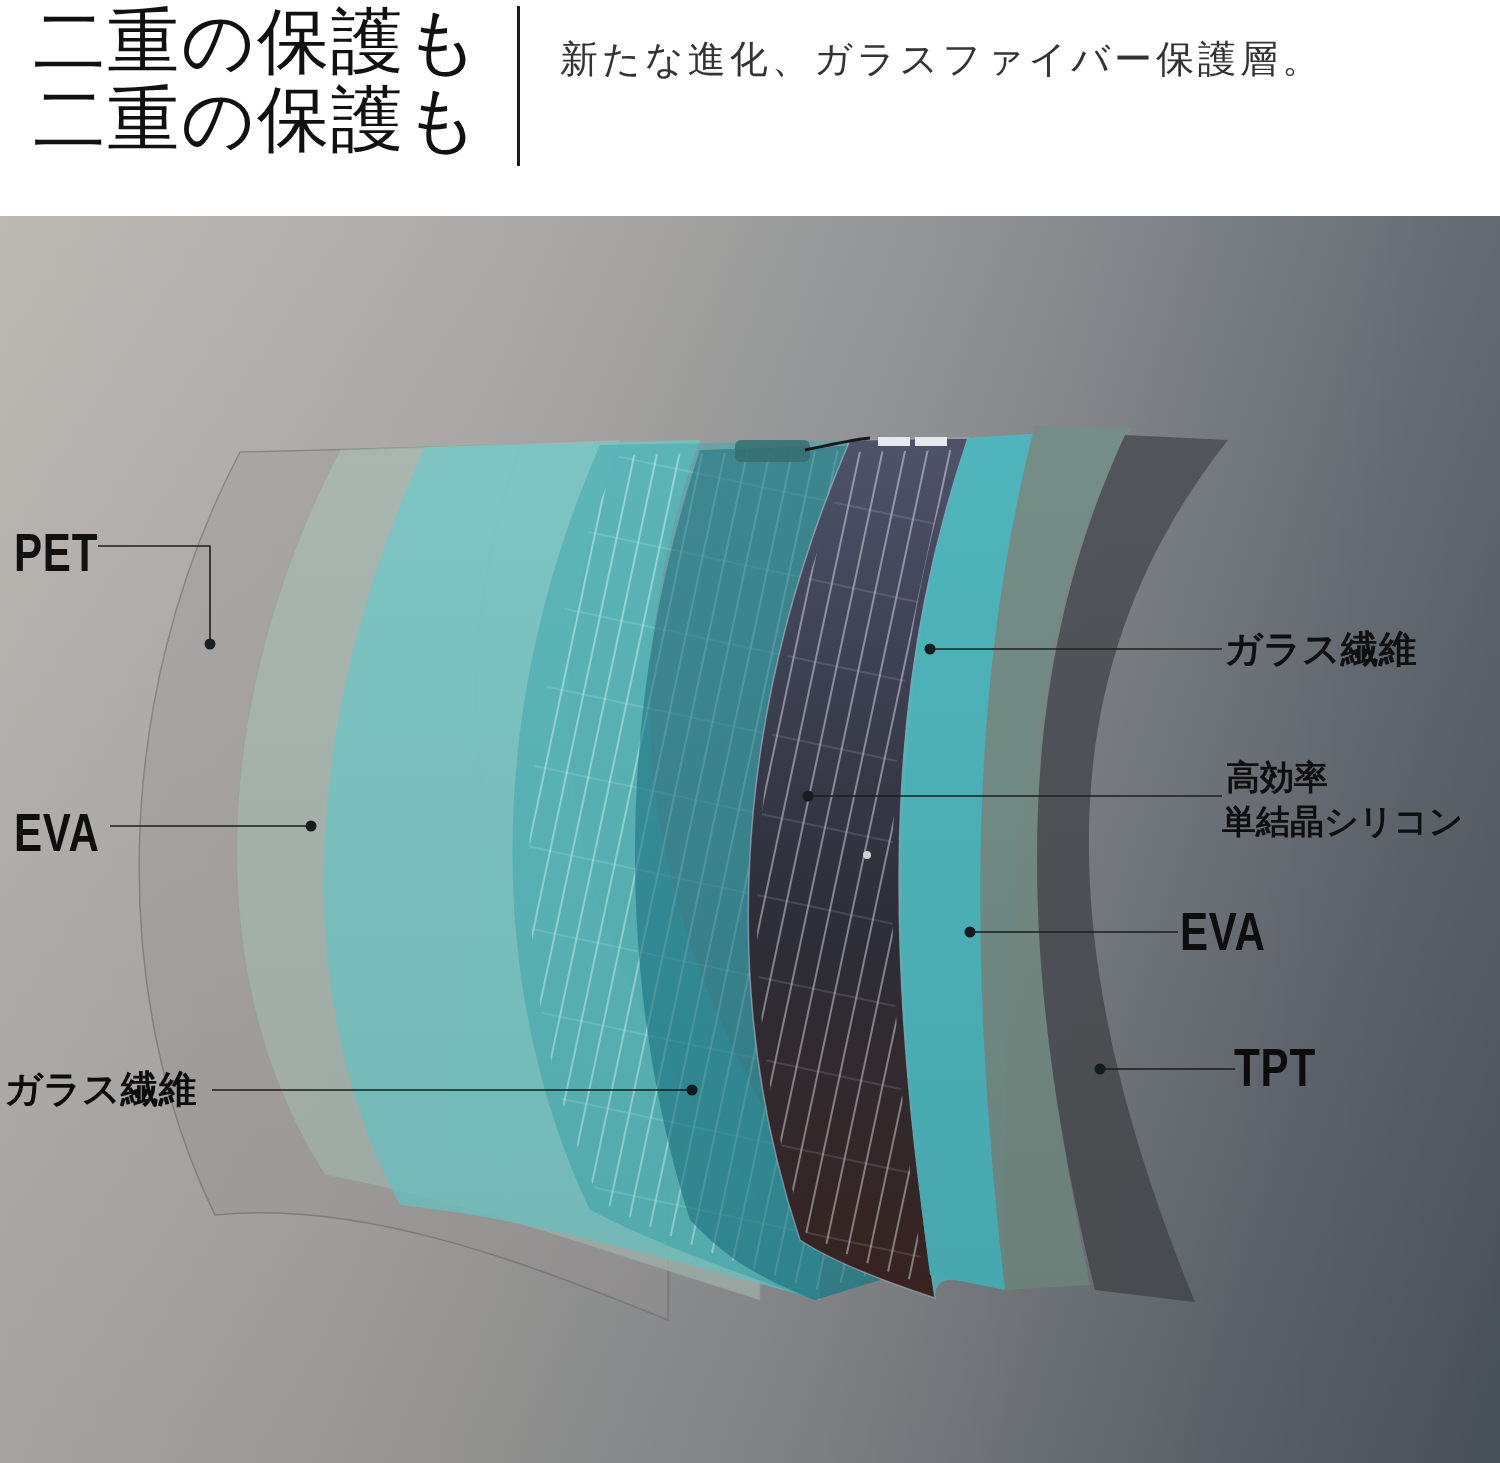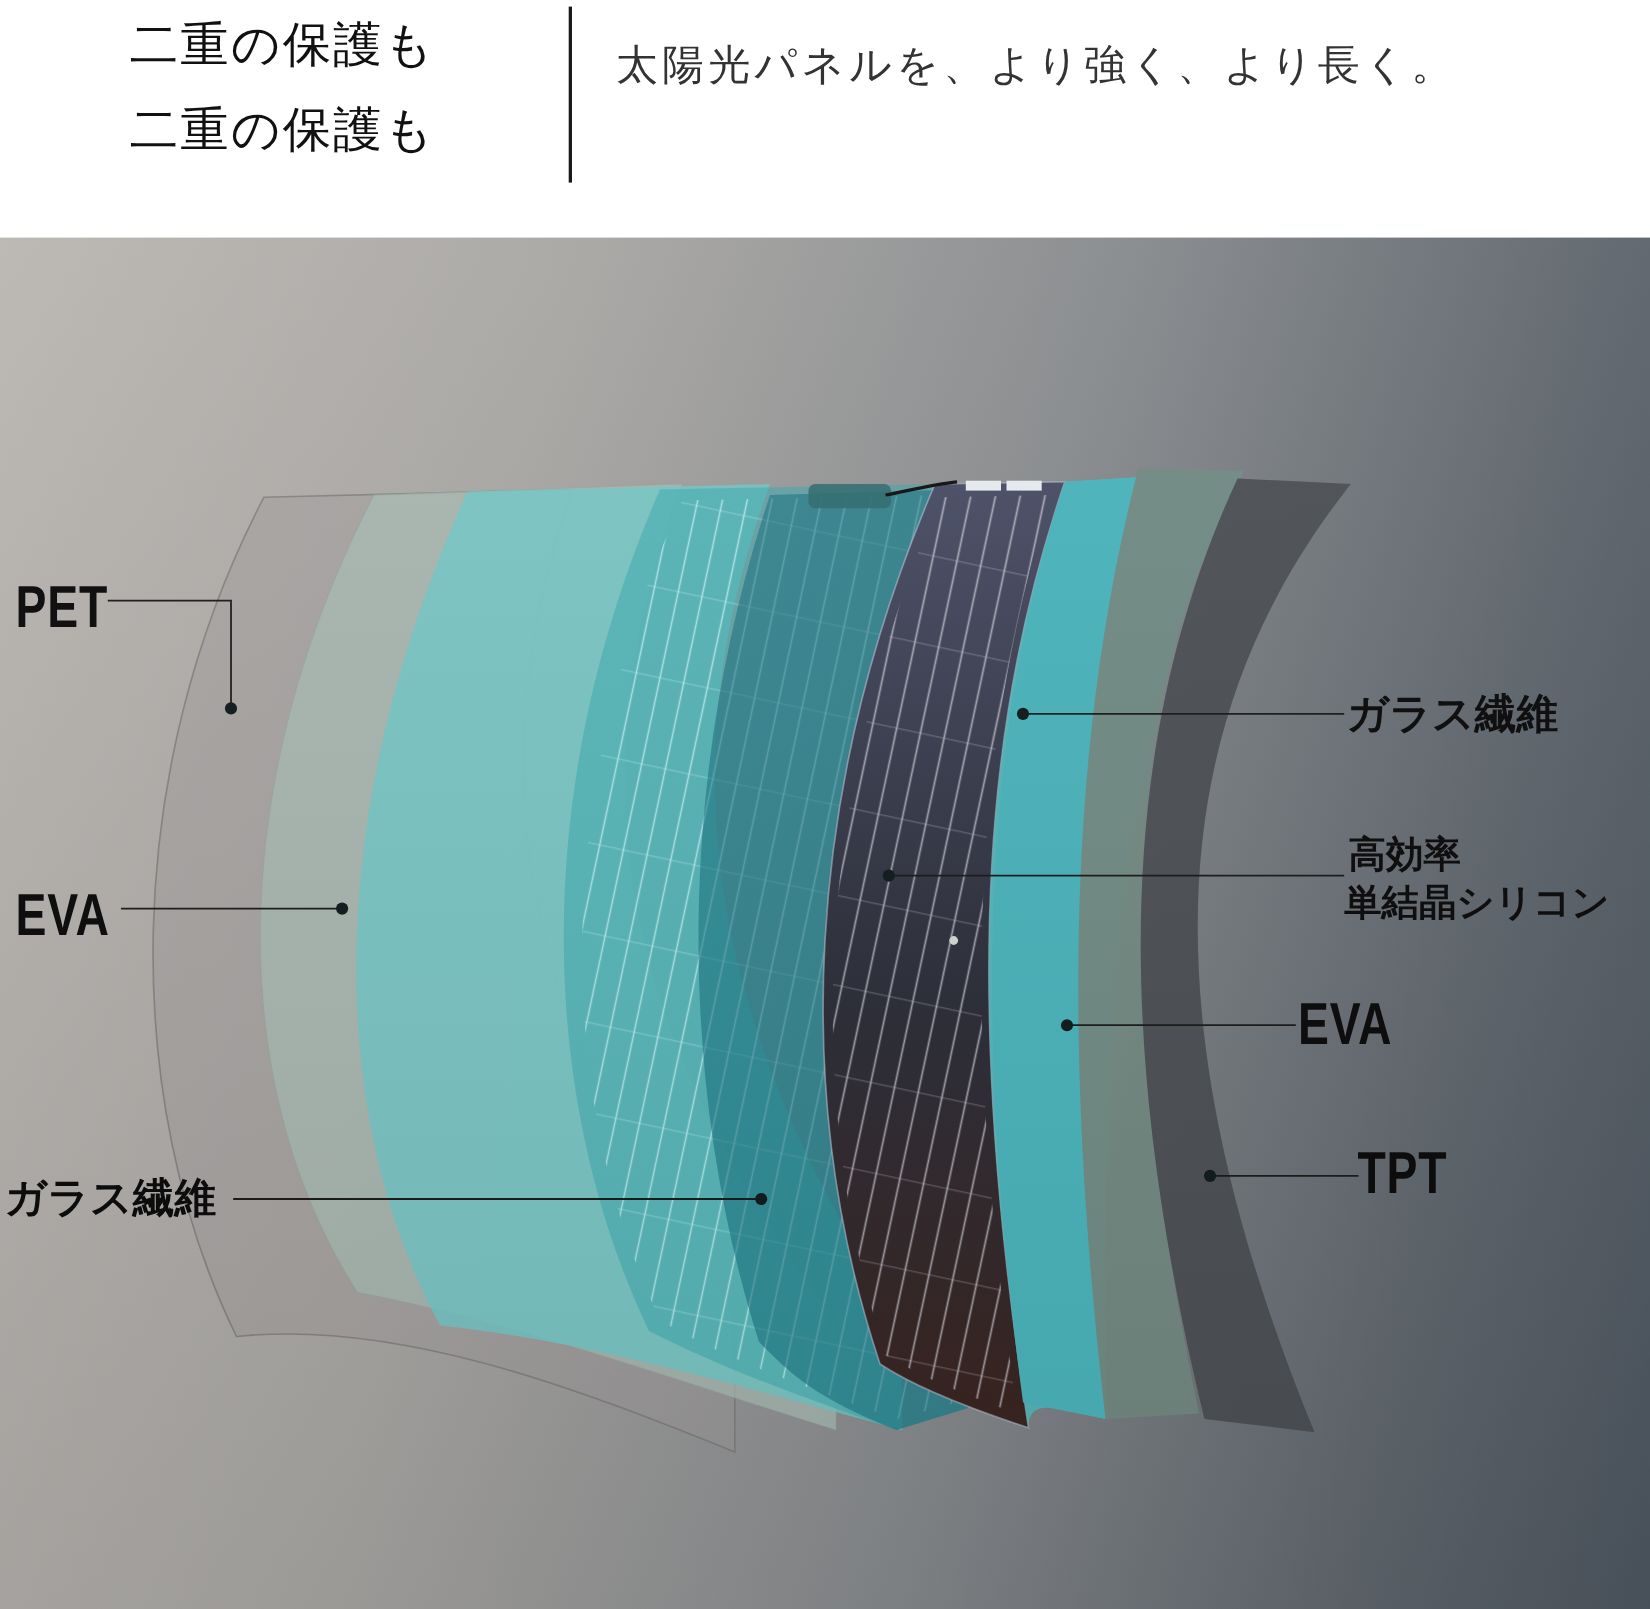--- a/index.html
+++ b/index.html
@@ -1,18 +1,18 @@
 <!DOCTYPE html>
 <html><head>
 <meta charset="utf-8">
 <style>
   html, body { margin: 0; padding: 0; }
   body { width: 1500px; height: 1463px; position: relative; overflow: hidden; background: #ffffff; font-family: "DejaVu Sans", sans-serif; }
   .header { position: absolute; left: 0; top: 0; width: 1500px; height: 216px; background: #ffffff; }
-  .headline { position: absolute; left: 22px; top: 2px; width: 470px; font-size: 44px; line-height: 78px; color: #111; font-weight: 400; text-align: center; letter-spacing: 2px; }
+  .headline { position: absolute; left: 22px; top: 2px; width: 470px; font-size: 72px; line-height: 78px; color: #111; font-weight: 400; text-align: center; letter-spacing: 2px; }
   .headline span { display: block; }
   .divider { position: absolute; left: 517px; top: 6px; width: 3px; height: 160px; background: #1a1a1a; }
   .subtext { position: absolute; left: 560px; top: 32px; font-size: 38px; line-height: 54px; color: #333; letter-spacing: 4px; }
   .subtext span { display: block; }
   .stage { position: absolute; left: 0; top: 216px; width: 1500px; height: 1247px;
     background: linear-gradient(100deg, #bab6b2 0%, #a9a7a4 30%, #878a8d 60%, #5f666d 85%, #4d5660 100%); overflow: hidden; }
   .stage::after { content: ""; position: absolute; inset: 0; background: linear-gradient(180deg, rgba(255,255,255,0.04) 0%, rgba(0,0,0,0.08) 100%); pointer-events: none; }
   svg.layers { position: absolute; left: 0; top: 0; }
   .label { position: absolute; color: #0a0a0a; white-space: nowrap; }
   .label.latin { font-family: "Liberation Sans", sans-serif; font-weight: 700; font-size: 54px; transform: scaleX(0.78); transform-origin: left top; letter-spacing: 1px; }
@@ -22,21 +22,21 @@
 </head>
 <body>
 
 <div class="header">
   <div class="headline">
     <span>二重の保護も</span>
     <span>二重の保護も</span>
   </div>
   <div class="divider"></div>
   <div class="subtext">
-    <span>太陽光パネルを、より強く、より長く。</span>
+    <span>新たな進化、ガラスファイバー保護層。</span>
   </div>
 </div>
 
 <div class="stage">
   <svg class="layers" width="1500" height="1247" viewBox="0 216 1500 1247">
     <defs>
       <pattern id="cellsTeal" width="22" height="80" patternUnits="userSpaceOnUse" patternTransform="rotate(12)">
         <rect width="22" height="80" fill="none"></rect>
         <line x1="11" y1="0" x2="11" y2="80" stroke="rgba(210,250,250,0.7)" stroke-width="1.4"></line>
         <line x1="0" y1="78" x2="22" y2="78" stroke="rgba(210,250,250,0.35)" stroke-width="1"></line>

